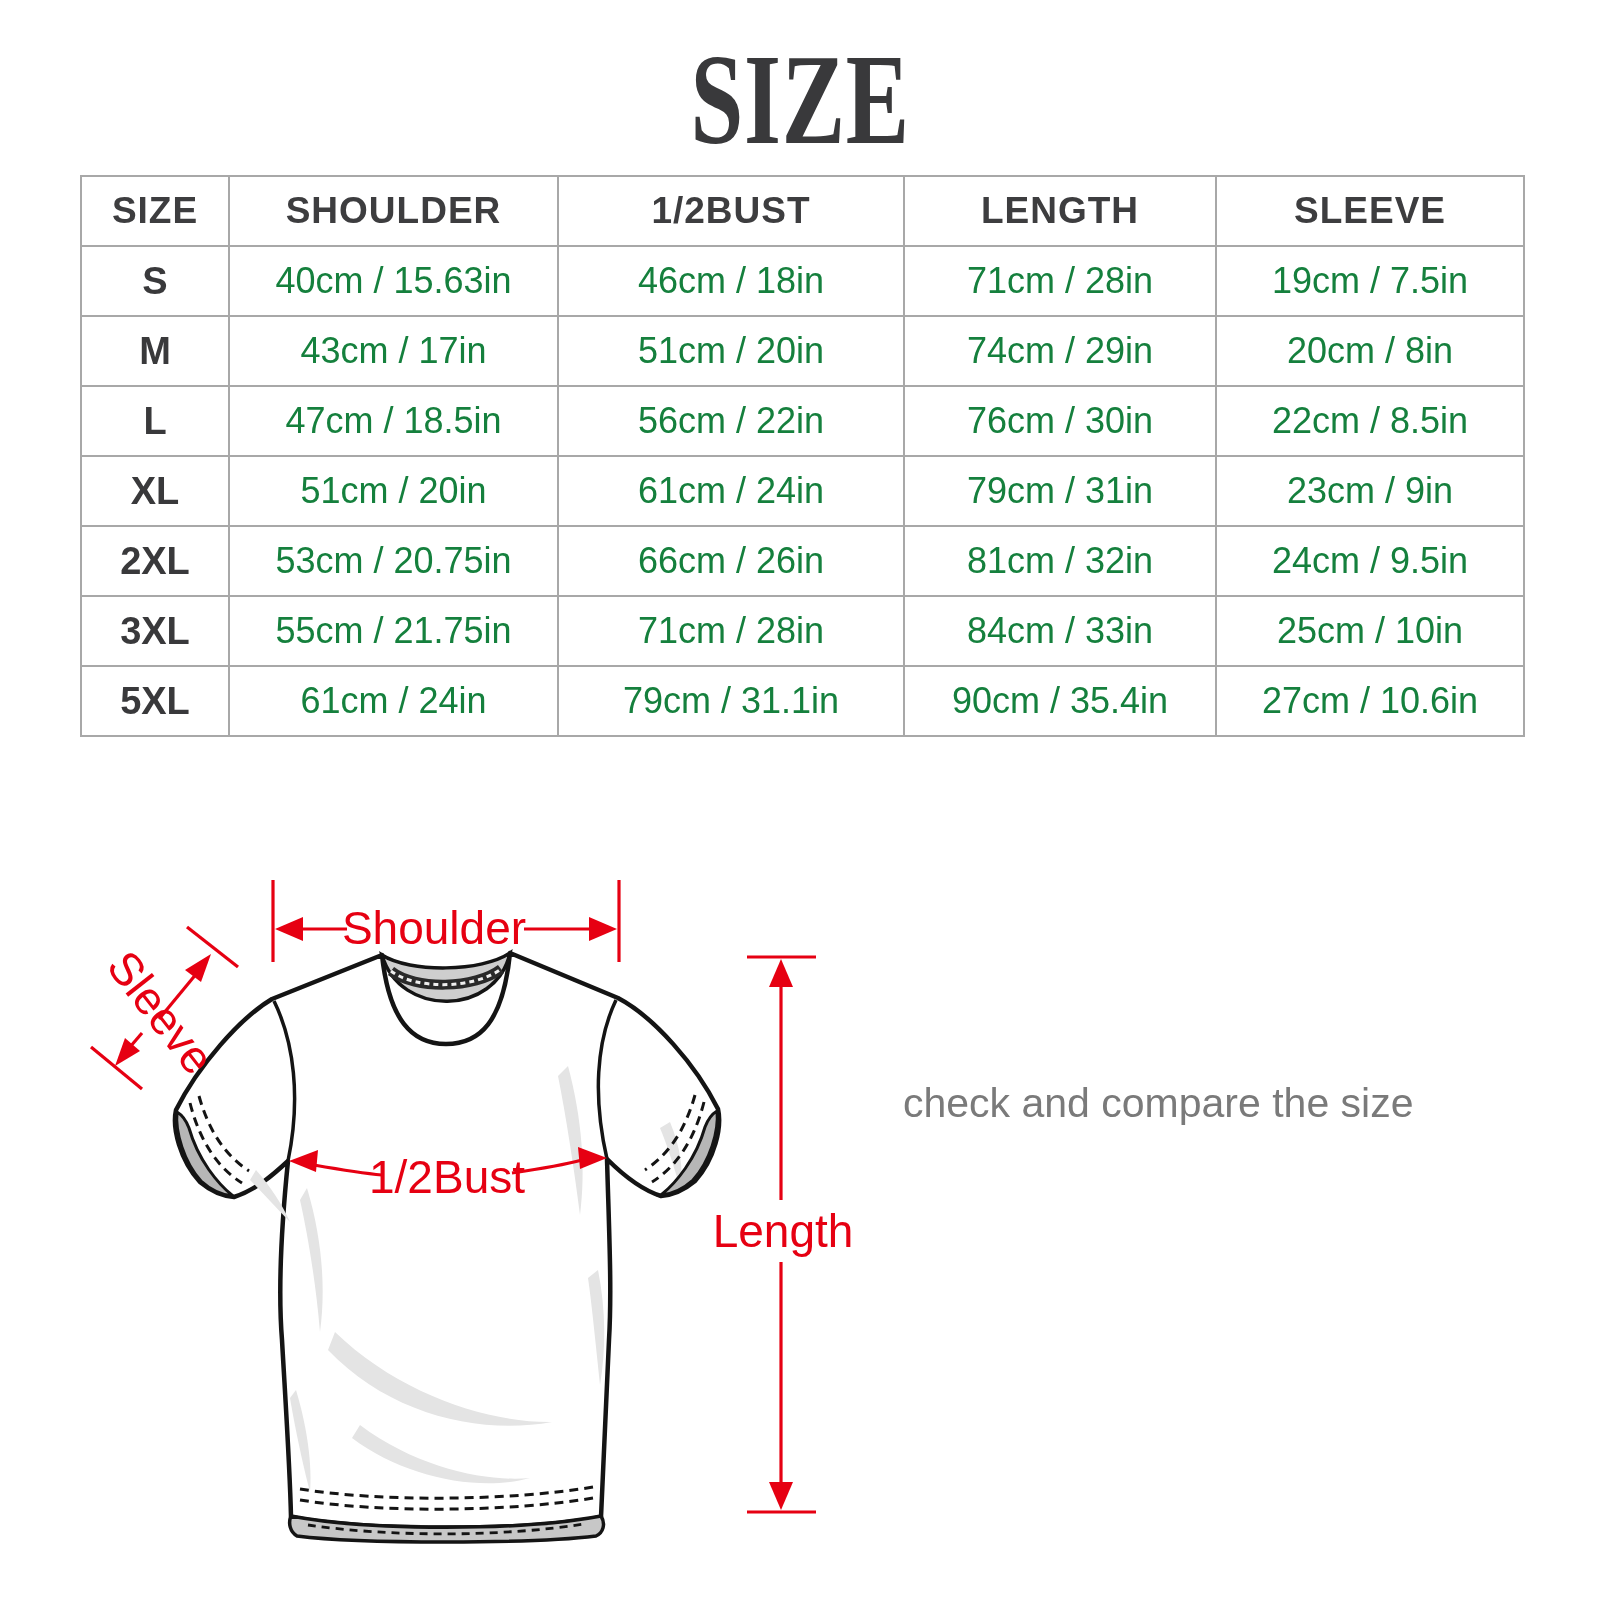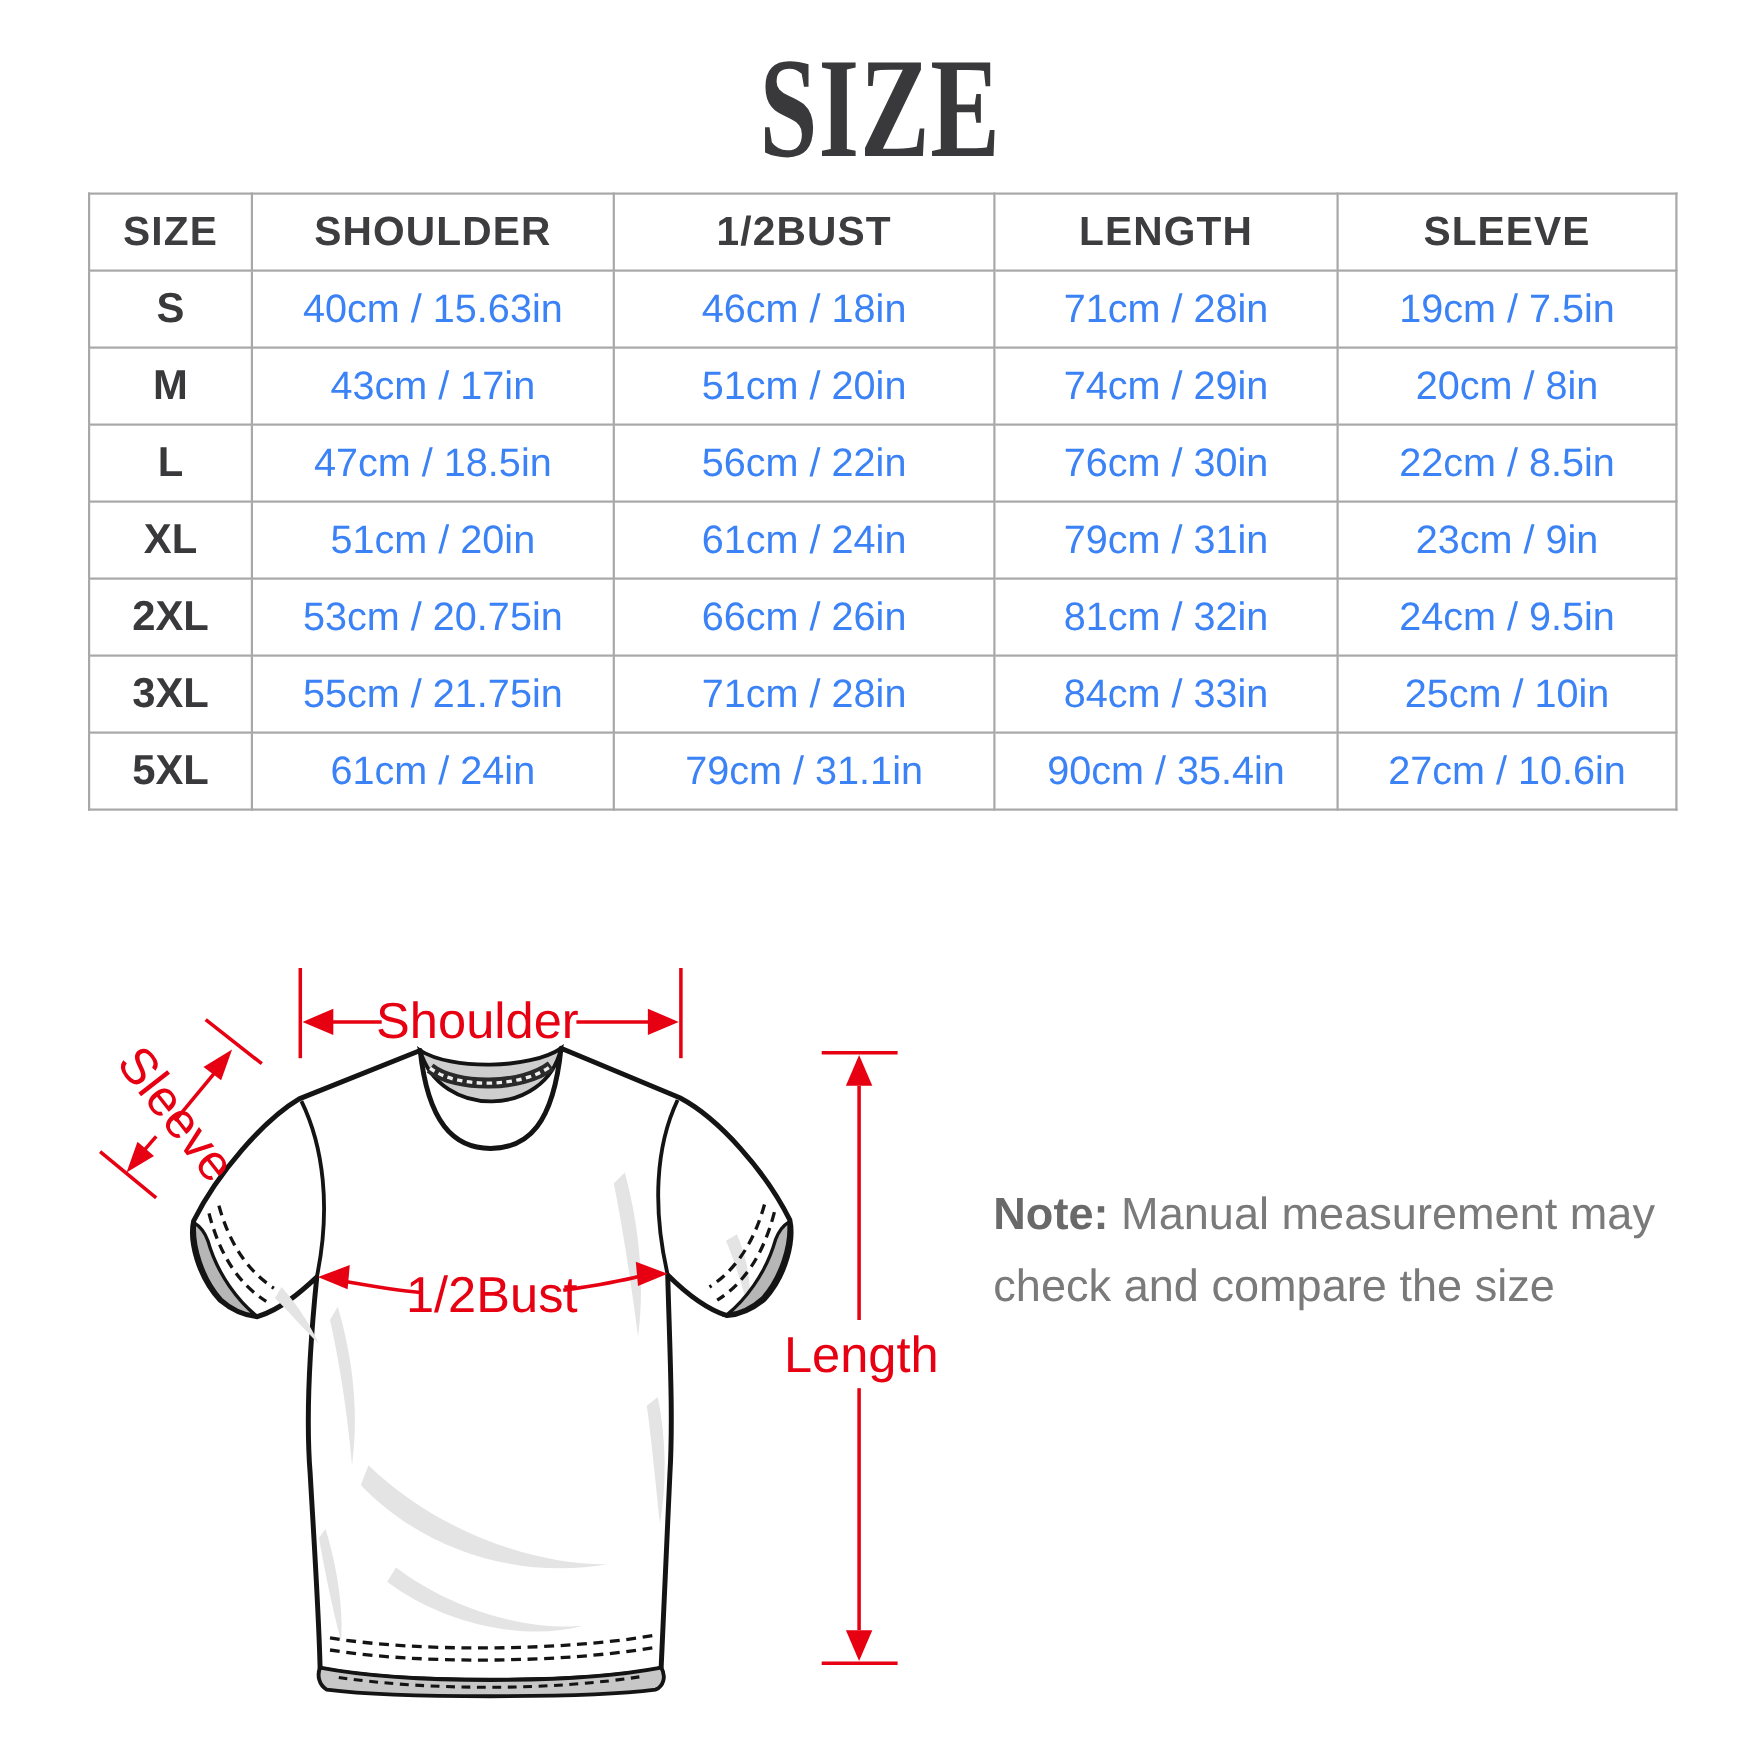--- a/index.html
+++ b/index.html
@@ -22,21 +22,21 @@
     border-collapse:collapse;table-layout:fixed;
   }
   table.size-table td,table.size-table th{
     border:2px solid #a8a8a8;text-align:center;vertical-align:middle;
     height:68px;padding:0;
   }
   table.size-table th{
     font-size:37px;font-weight:bold;color:#3d3d3f;letter-spacing:1px;
   }
   td.size-label{font-size:38px;font-weight:bold;color:#39393b;}
-  td.value-cell{font-size:36px;font-weight:normal;color:#3b82f6;}
+  td.value-cell{font-size:36px;font-weight:normal;color:#15803d;}
   
   .note{
     position:absolute;left:903px;top:1070px;width:620px;
     font-size:41px;line-height:66px;color:#7a7a7a;
   }
   .note .note-label{font-weight:bold;color:#696969;}
   
   .diagram{position:absolute;left:60px;top:870px;width:800px;height:700px;}
   .ann-text{font-family:"Liberation Sans",sans-serif;font-size:46px;}
 </style>
@@ -211,15 +211,14 @@
   </g>
   <g fill="#e60012">
     <text class="ann-text" x="374" y="74" text-anchor="middle">Shoulder</text>
     <text class="ann-text" x="100" y="158" text-anchor="middle" transform="rotate(52 100 143)">Sleeve</text>
     <text class="ann-text" x="387" y="323" text-anchor="middle">1/2Bust</text>
     <text class="ann-text" x="723" y="377" text-anchor="middle">Length</text>
   </g>
 </svg>
 
 <div class="note">
-  <div><span class="note-label">Note:</span> <span>Manual measurement may</span></div>
   <div>check and compare the size</div>
 </div>
 
 </body></html>

